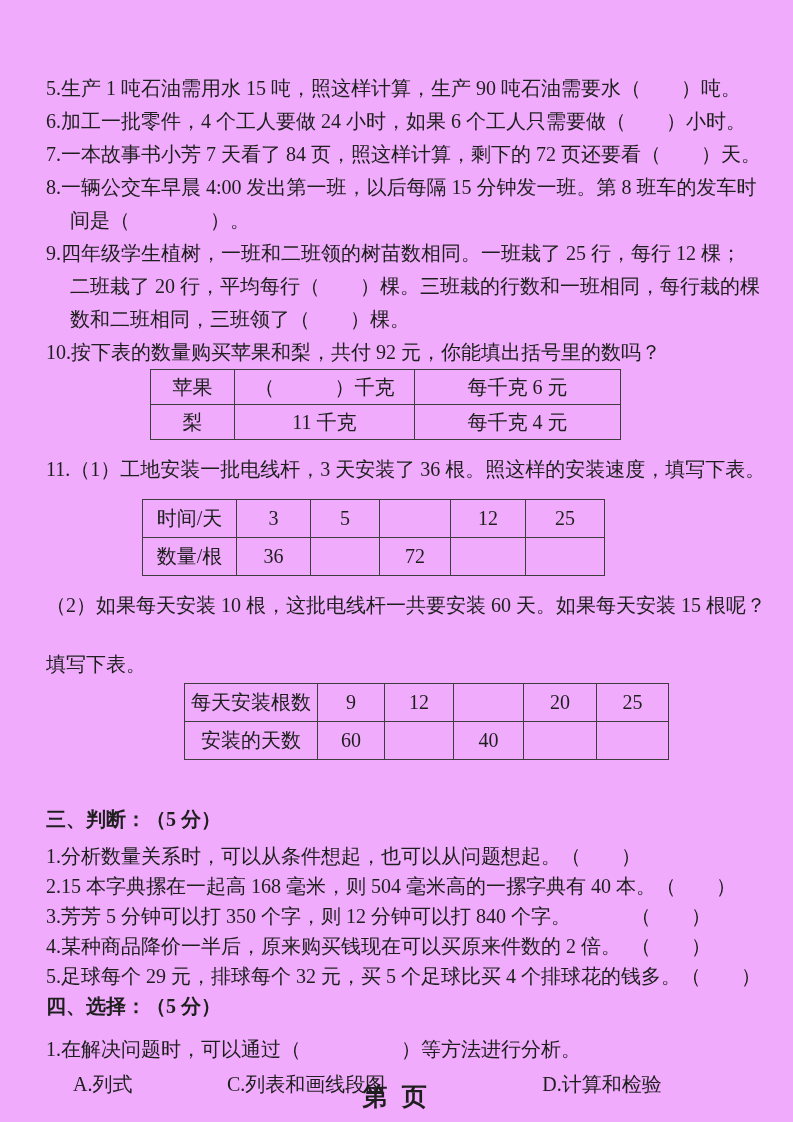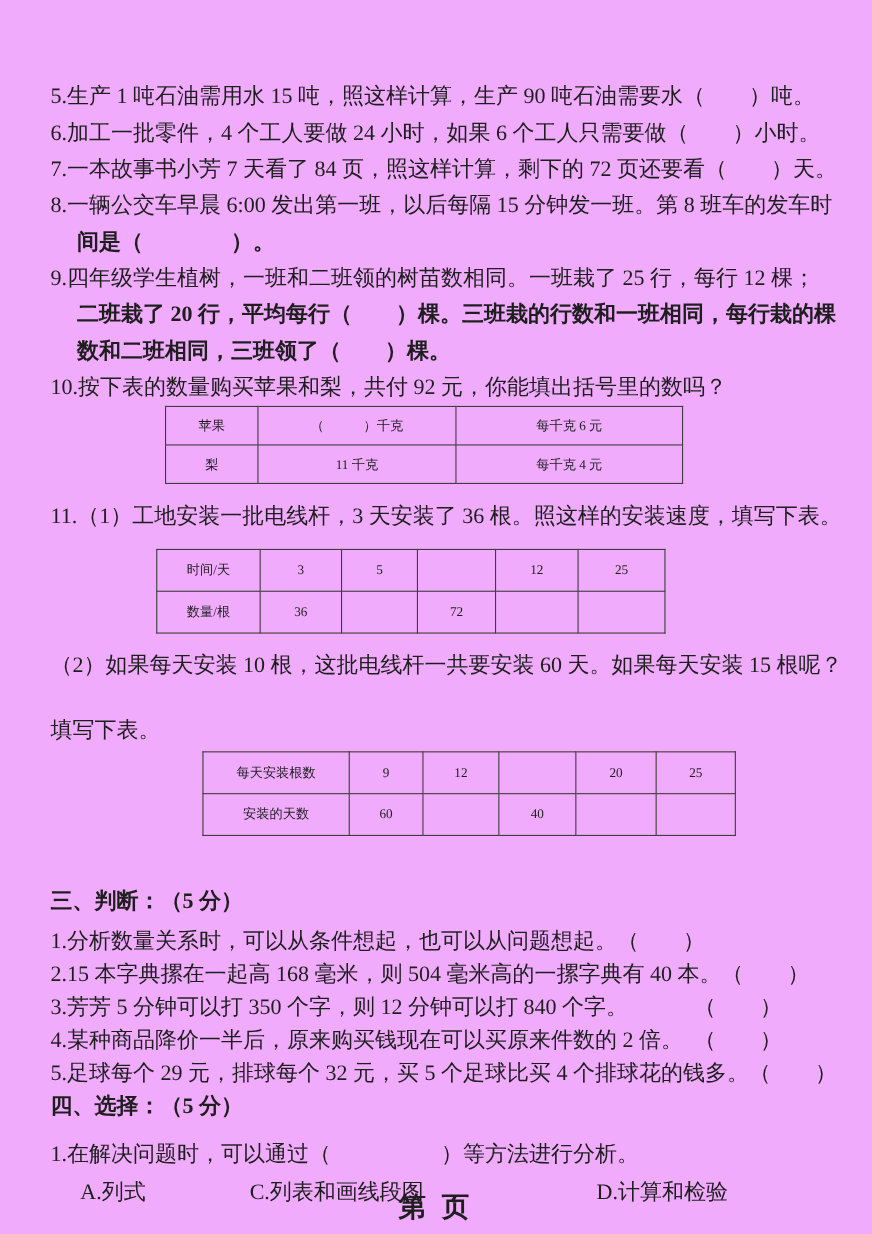--- a/index.html
+++ b/index.html
@@ -9,27 +9,27 @@
     margin:0 auto;
     background:#f0abfc;
     color:#1e1e1e;
     font-family:"Liberation Serif","DejaVu Serif",serif;
     font-size:20px;
     box-sizing:border-box;
     padding:72px 36px 0 46px;
     overflow:hidden;
   }
   .line{height:33px;line-height:33px;white-space:nowrap;}
-  .indent{padding-left:24px;font-weight:bold;}
+  .indent{padding-left:24px;}
   .doc-table{border-collapse:collapse;table-layout:fixed;margin-top:37px;}
   .doc-table td{
     border:1.5px solid #3d3d3d;
     text-align:center;
     padding:0;
-    font-size:12px;
+    font-size:20px;
     overflow:hidden;
     white-space:nowrap;
   }
   .t-fruit{width:470px;margin:0 0 0 104px;}
   .t-fruit td{height:34px;line-height:34px;}
   .t-poles1{width:462px;margin:13px 0 0 96px;}
   .t-poles1 td{height:37px;line-height:37px;}
   .t-poles2{width:484px;}
   .t-poles2 td{height:37px;line-height:37px;}
   .p11-line{margin-top:13px;}
@@ -54,21 +54,21 @@
   }
 </style>
 </head>
 <body>
 
 <div class="page">
 
   <div class="line">5.生产 1 吨石油需用水 15 吨，照这样计算，生产 90 吨石油需要水（　　）吨。</div>
   <div class="line">6.加工一批零件，4 个工人要做 24 小时，如果 6 个工人只需要做（　　）小时。</div>
   <div class="line">7.一本故事书小芳 7 天看了 84 页，照这样计算，剩下的 72 页还要看（　　）天。</div>
-  <div class="line">8.一辆公交车早晨 6:00 发出第一班，以后每隔 15 分钟发一班。第 8 班车的发车时</div>
+  <div class="line">8.一辆公交车早晨 4:00 发出第一班，以后每隔 15 分钟发一班。第 8 班车的发车时</div>
   <div class="line indent">间是（　　　　）。</div>
   <div class="line">9.四年级学生植树，一班和二班领的树苗数相同。一班栽了 25 行，每行 12 棵；</div>
   <div class="line indent">二班栽了 20 行，平均每行（　　）棵。三班栽的行数和一班相同，每行栽的棵</div>
   <div class="line indent">数和二班相同，三班领了（　　）棵。</div>
   <div class="line">10.按下表的数量购买苹果和梨，共付 92 元，你能填出括号里的数吗？</div>
 
   <table class="doc-table t-fruit">
     <colgroup>
         <col style="width:84px">
         <col style="width:180px">

